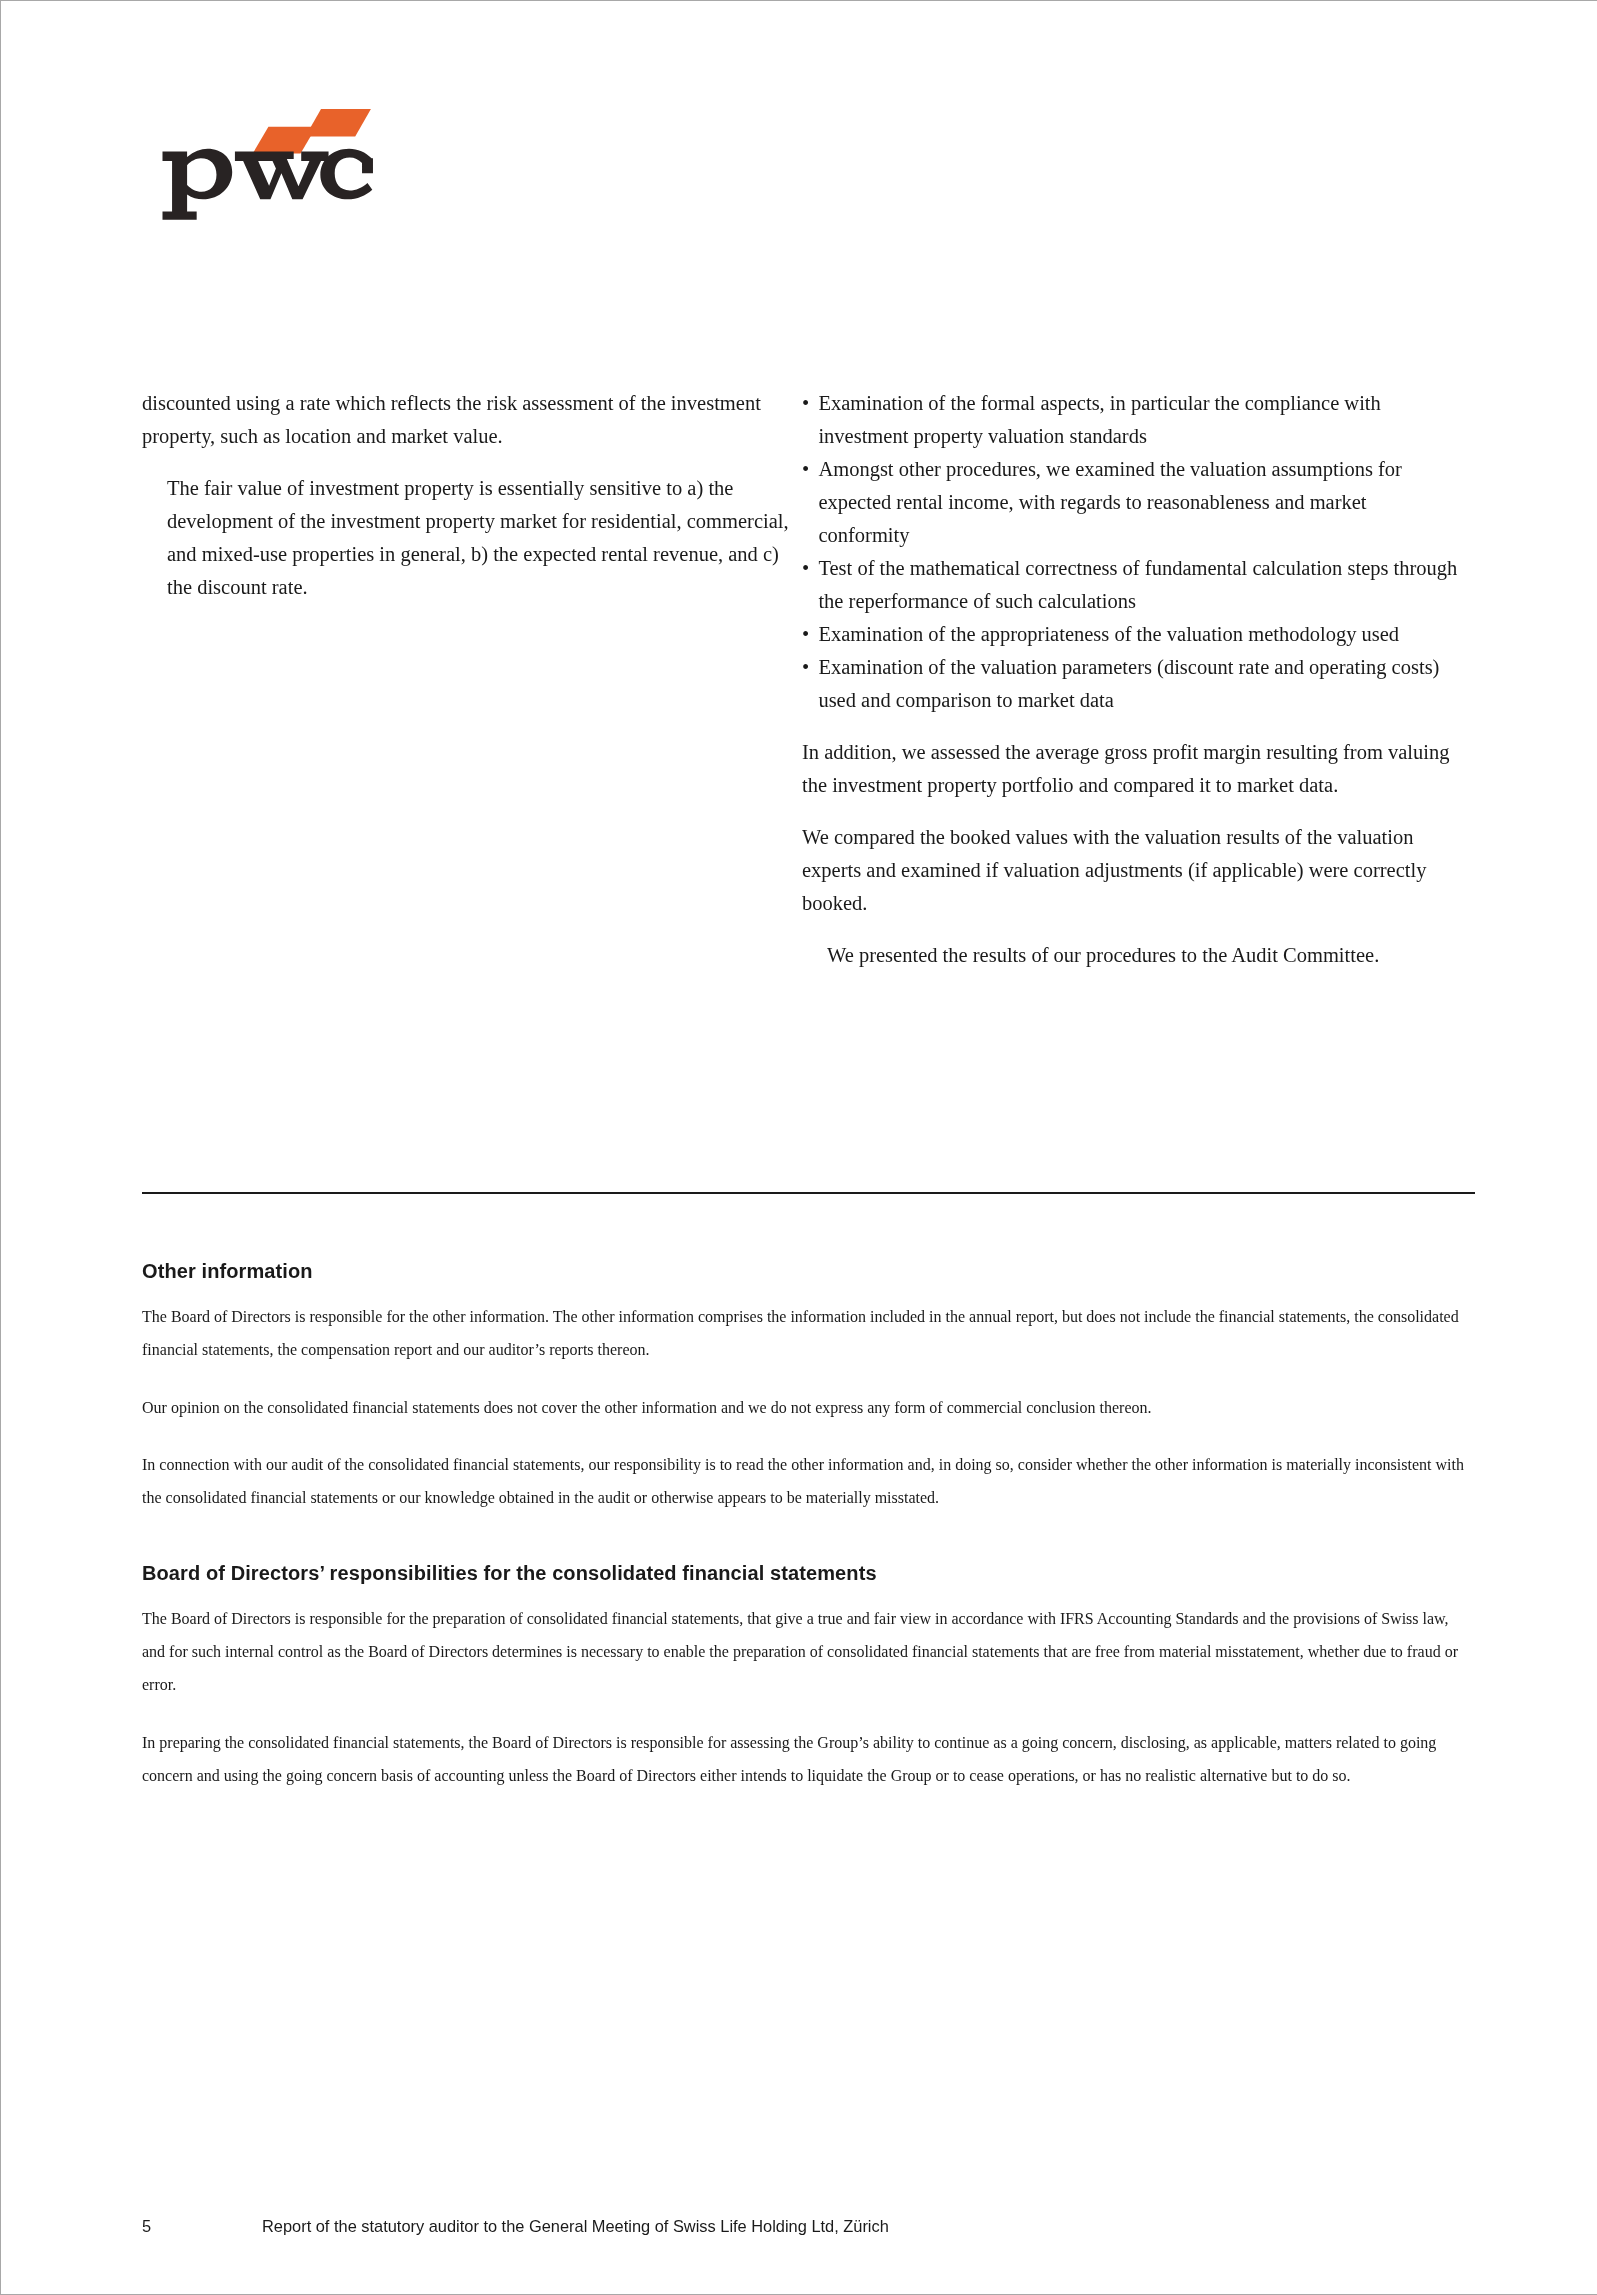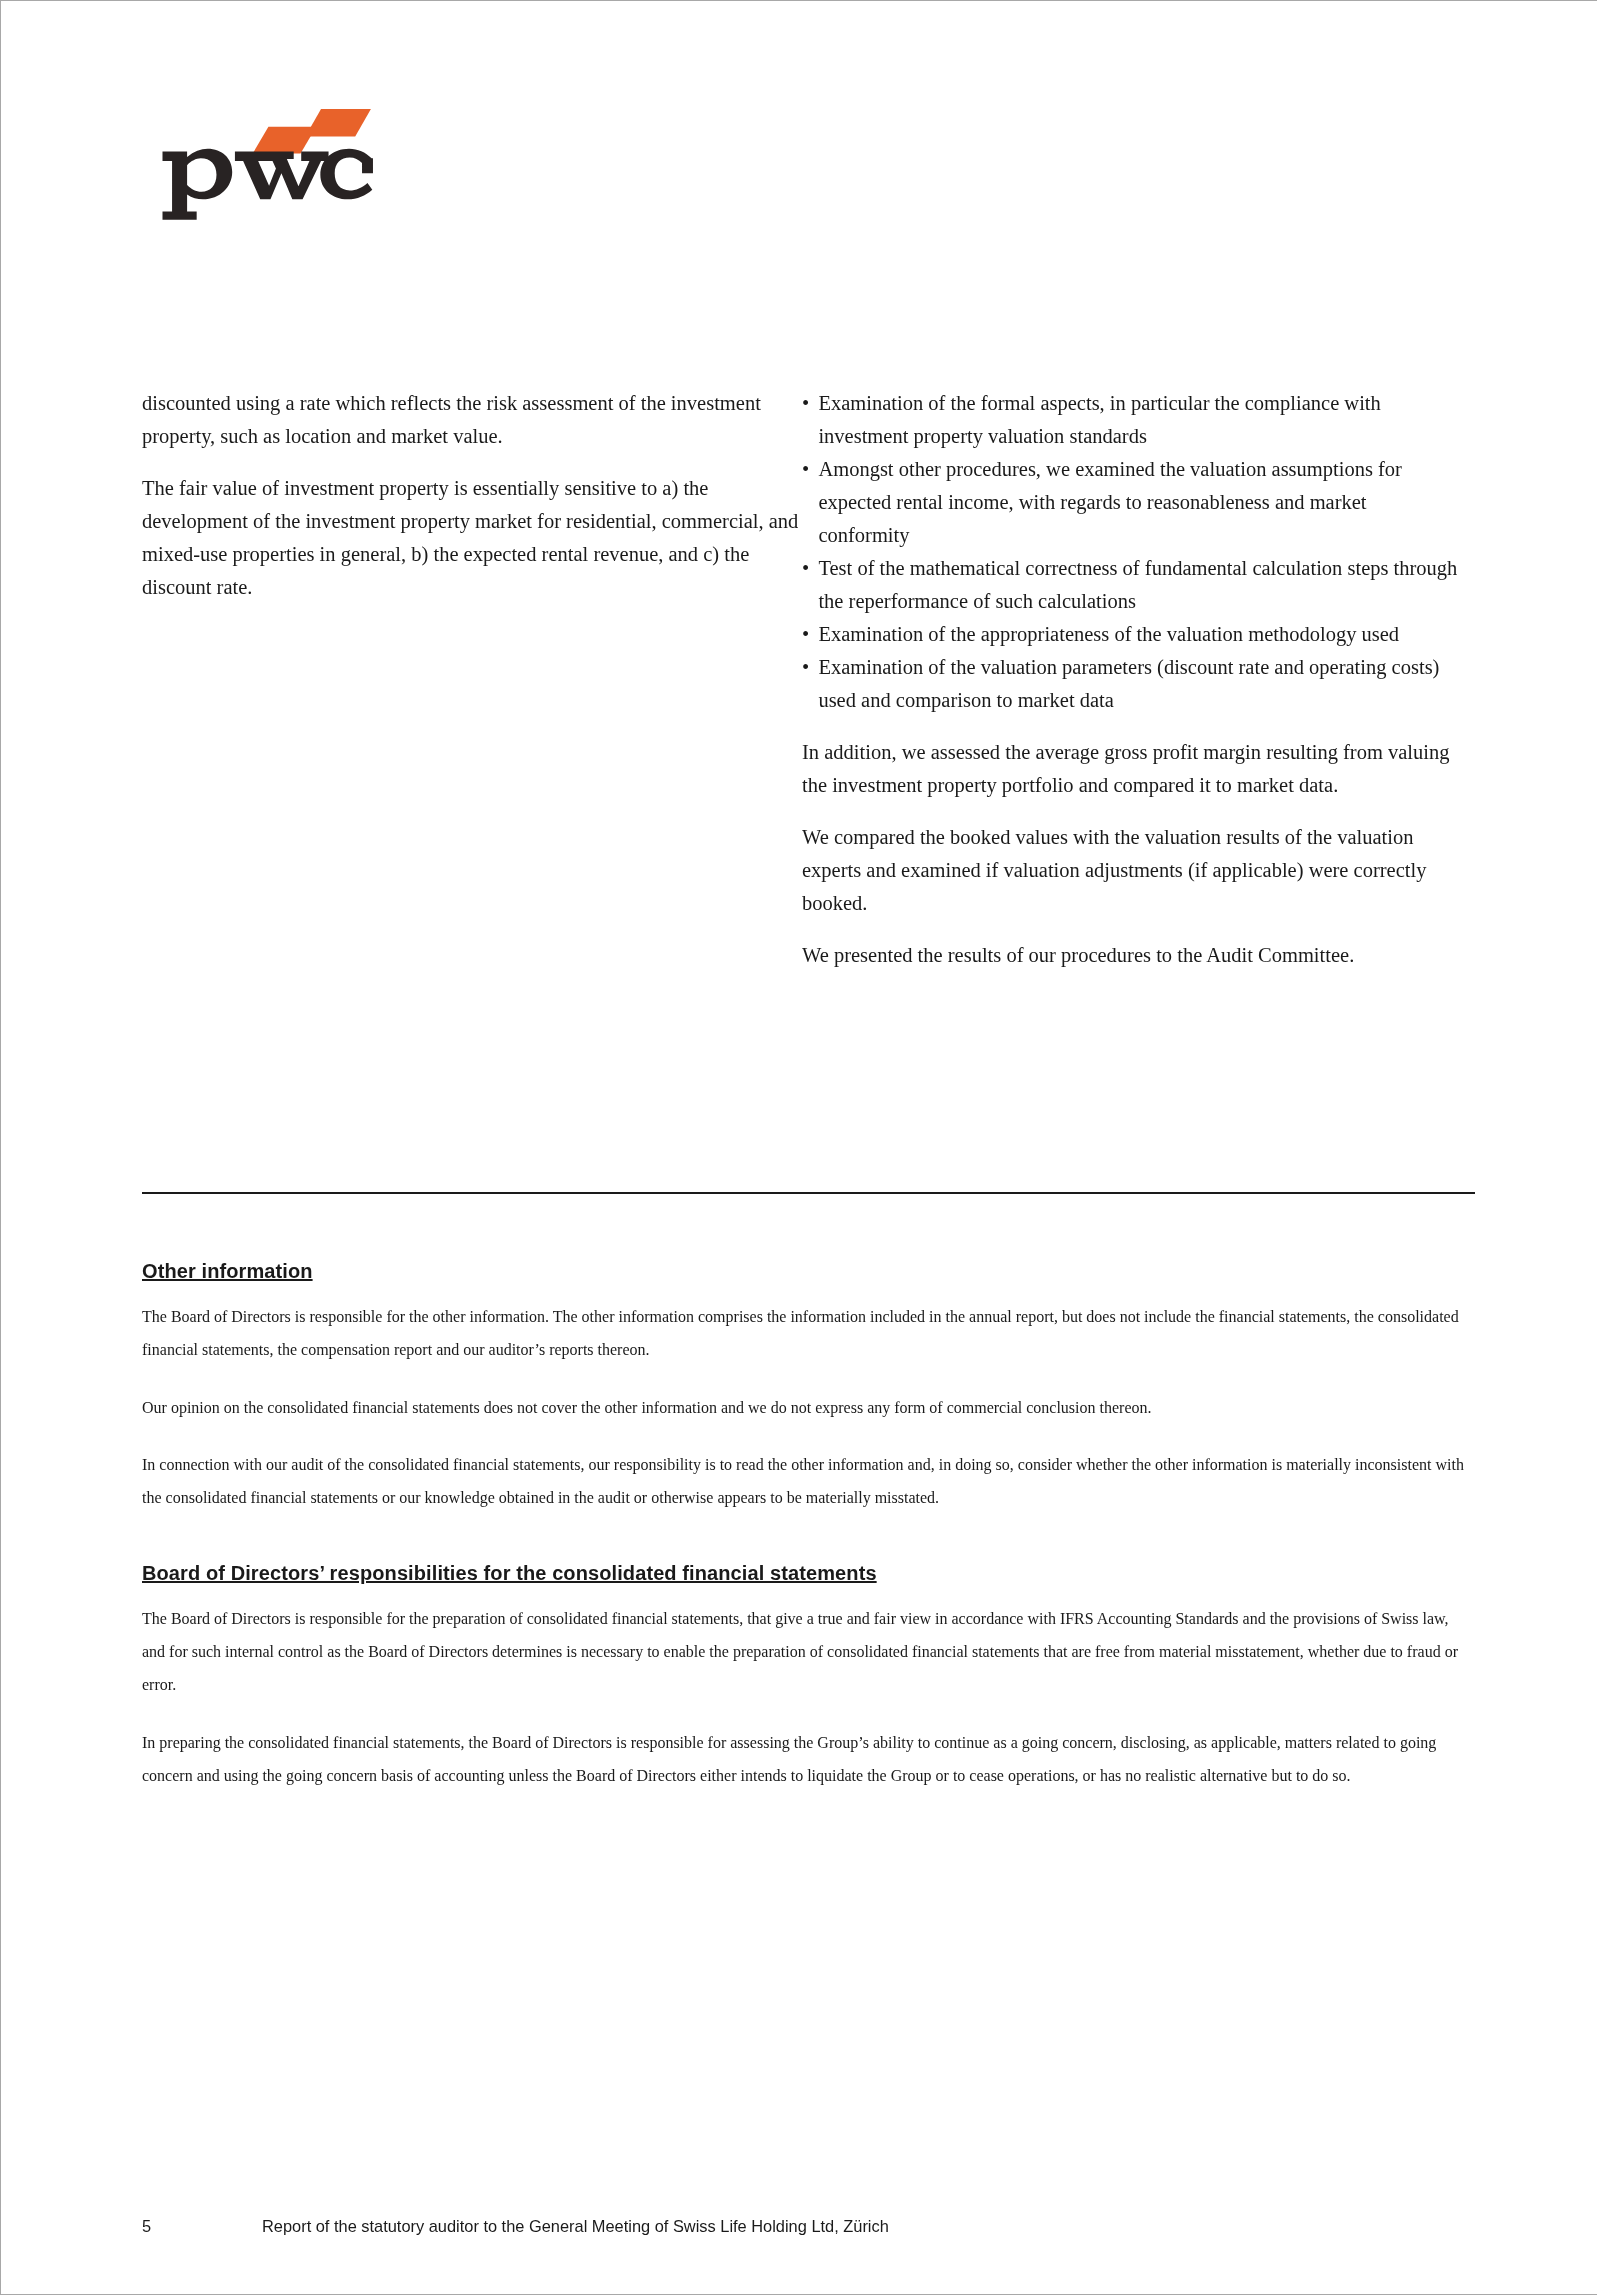--- a/index.html
+++ b/index.html
@@ -41,21 +41,21 @@
   .col-left  { width: 658px; }
   .col-right { width: 657px; }
 
   .two-col p {
     margin: 0 0 19px 0;
     font-size: 20.5px;
     line-height: 33px;
     text-align: left;
     color: #1a1a1a;
   }
-  .two-col p:last-child { margin-bottom: 0; }
+  .two-col p:last-child { margin-bottom: 0; margin-left: 25px; }
 
   ul.bullets {
     margin: 0 0 19px 0;
     padding: 0;
     list-style: none;
   }
   ul.bullets li {
     position: relative;
     padding-left: 16.4px;
     font-size: 20.5px;
@@ -86,21 +86,20 @@
     width: 1333px;
   }
   .section-heading {
     font-family: "Liberation Sans", "DejaVu Sans", sans-serif;
     font-weight: bold;
     font-size: 20px;
     line-height: 27px;
     margin: 0 0 15px 0;
     color: #1a1a1a;
     letter-spacing: 0.1px;
-    text-decoration: underline;
   }
   .heading-spaced { margin-top: 46px; }
   .main-flow p {
     margin: 0 0 24.6px 0;
     font-size: 16px;
     line-height: 33px;
     color: #1a1a1a;
     text-align: left;
   }
 

